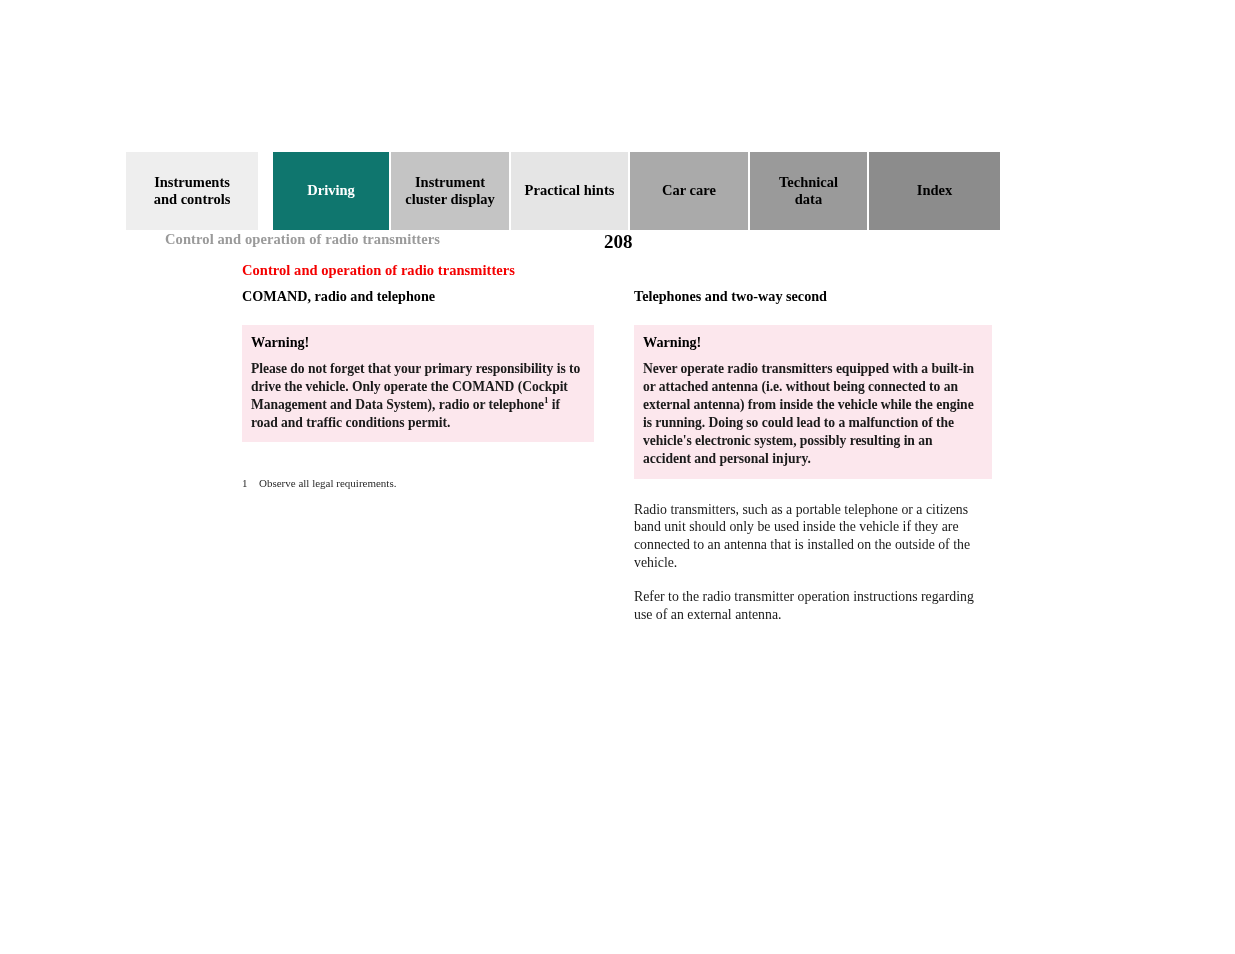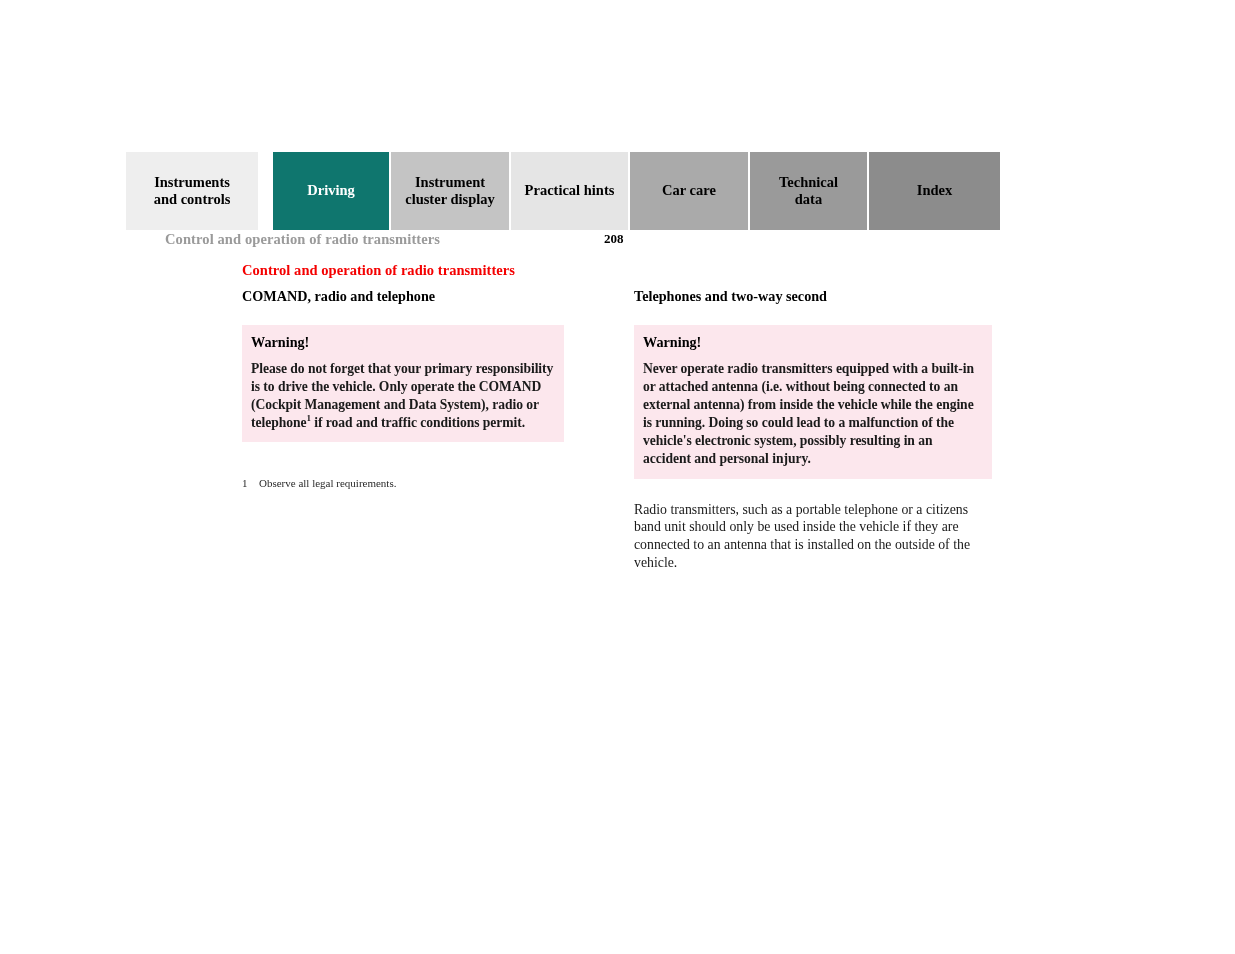--- a/index.html
+++ b/index.html
@@ -49,42 +49,42 @@
     width: 480px;
     font-size: 14.5px;
     font-weight: bold;
     color: #9a9a9a;
     letter-spacing: 0.1px;
   }
   #page-number {
     position: absolute;
     left: 604px;
     top: 231px;
-    font-size: 13px;
+    font-size: 19px;
     font-weight: bold;
     color: #000000;
   }
 
   
   #section-heading {
     position: absolute;
     left: 242px;
     top: 262px;
     font-size: 14.5px;
     font-weight: bold;
     color: #f40000;
     letter-spacing: 0.05px;
   }
 
   
   #col-left {
     position: absolute;
     left: 242px;
     top: 288px;
-    width: 322px;
+    width: 352px;
   }
   #col-right {
     position: absolute;
     left: 634px;
     top: 288px;
     width: 358px;
   }
 
   .sub-heading {
     font-size: 14.2px;
@@ -206,14 +206,15 @@
 
   <div class="warning-box">
     <div class="warning-block">
       <div class="warning-title">Warning!</div>
       <p class="warning-text">Never operate radio transmitters equipped with a built-in or attached antenna (i.e. without being connected to an external antenna) from inside the vehicle while the engine is running. Doing so could lead to a malfunction of the vehicle's electronic system, possibly resulting in an accident and personal injury.</p>
     </div>
   </div>
 
   <p class="body-text" id="right-para-1">Radio transmitters, such as a portable telephone or a citizens band unit should only be used inside the vehicle if they are connected to an antenna that is installed on the outside of the vehicle.</p>
 
+  <p class="body-text" id="right-para-2">Refer to the radio transmitter operation instructions regarding use of an external antenna.</p>
 
 </div>
 
 </body></html>

